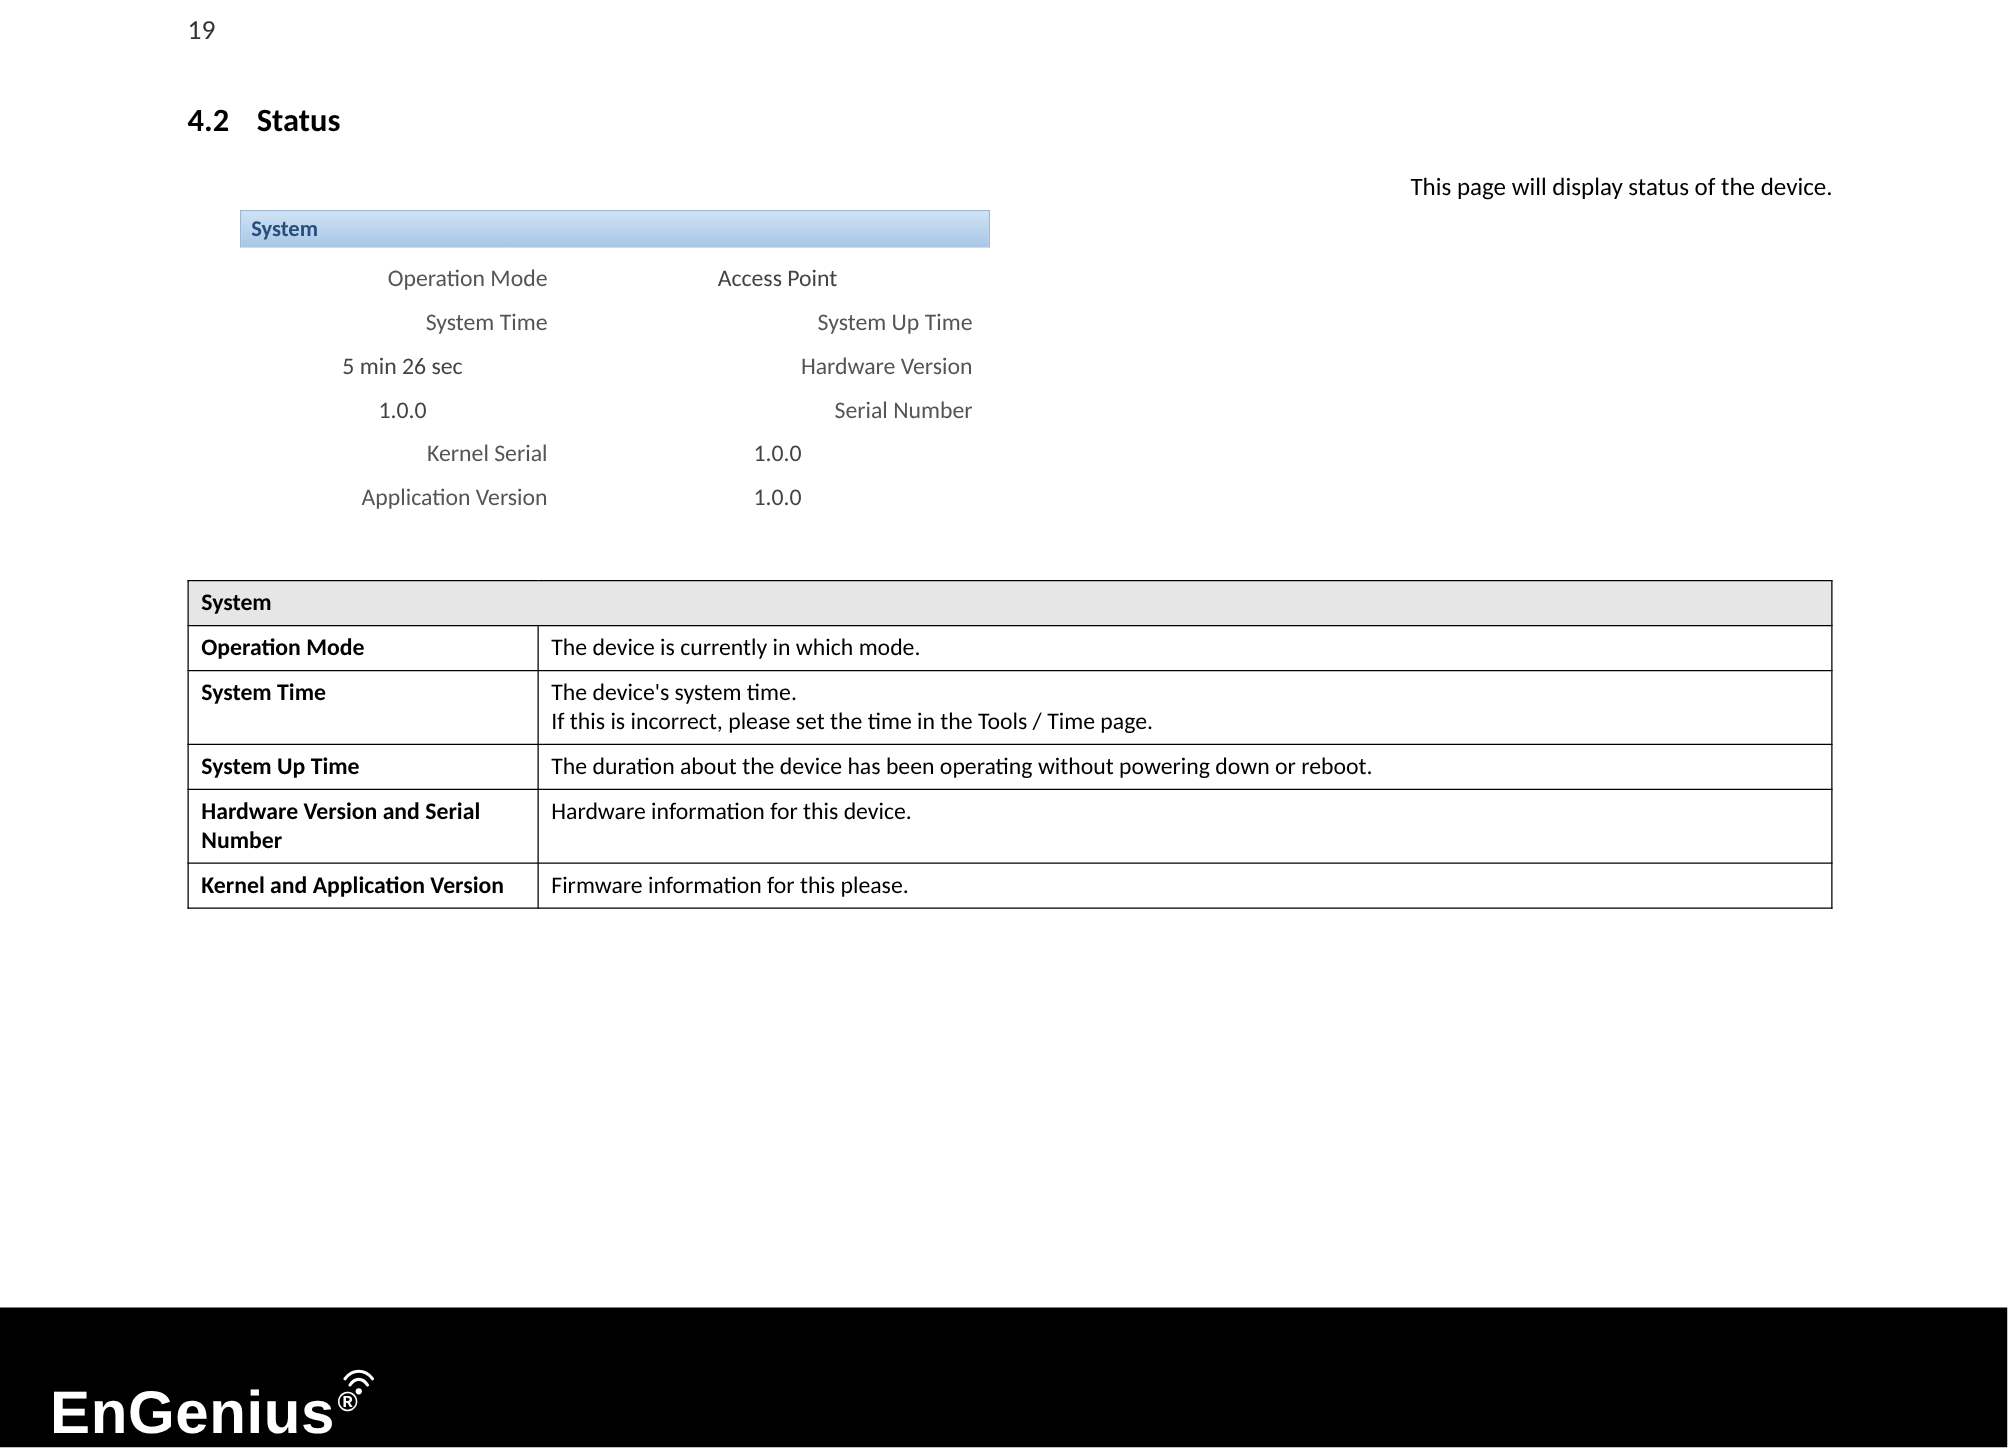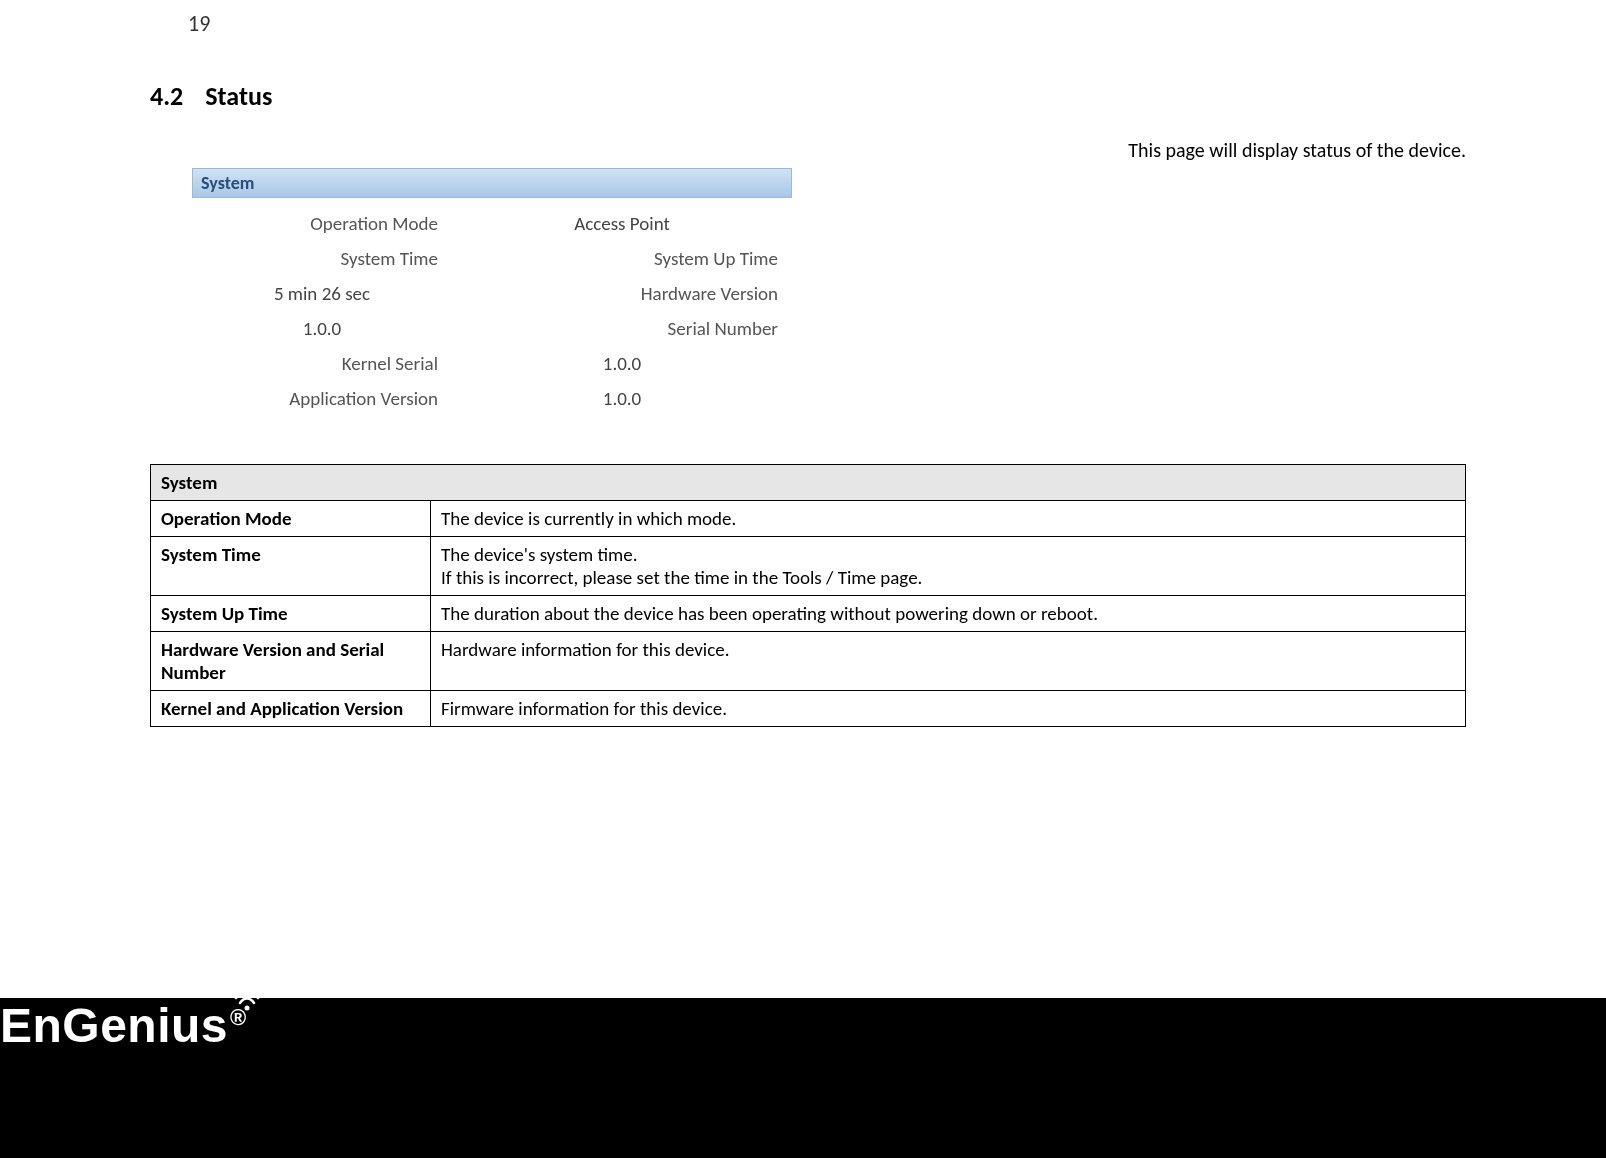--- a/index.html
+++ b/index.html
@@ -11,21 +11,20 @@
       width: 1606px;
       height: 1158px;
       position: relative;
     }
     .page-number {
       position: absolute;
       top: 10px;
       left: 150px;
       font-size: 22px;
       color: #333;
-      margin-left: 38px;
     }
     .content {
       padding: 80px 140px 0 150px;
     }
     .section-heading {
       font-size: 26px;
       font-weight: bold;
       margin-bottom: 26px;
     }
     .section-heading .sec-num { margin-right: 22px; }
@@ -76,24 +75,25 @@
     }
     table.info .rowlbl {
       font-weight: bold;
       width: 280px;
     }
     .footer {
       position: absolute;
       bottom: 0;
       left: 0;
       right: 0;
-      height: 160px;
+      height: 112px;
       background: #000;
       display: flex;
-      align-items: flex-start;
+      align-items: flex-end;
+      padding-left: 40px;
     }
     .logo {
       color: #fff;
       font-size: 48px;
       font-weight: 600;
       letter-spacing: 0.5px;
       position: relative;
       font-family: Arial, sans-serif;
     }
     .logo .reg {
@@ -154,21 +154,21 @@
     <tr>
       <td class="rowlbl">System Up Time</td>
       <td>The duration about the device has been operating without powering down or reboot.</td>
     </tr>
     <tr>
       <td class="rowlbl">Hardware Version and Serial Number</td>
       <td>Hardware information for this device.</td>
     </tr>
     <tr>
       <td class="rowlbl">Kernel and Application Version</td>
-      <td>Firmware information for this device.</td>
+      <td>Firmware information for this please.</td>
     </tr>
   </tbody>
     </table>
 </div>
 
 <div class="footer">
   <div class="logo">
     <span>EnGenius</span><span class="wifi">
       <svg width="26" height="24" viewBox="0 0 26 24">
         <path d="M2 10 C8 2, 18 2, 24 10" stroke="#fff" stroke-width="2.5" fill="none" stroke-linecap="round"></path>

